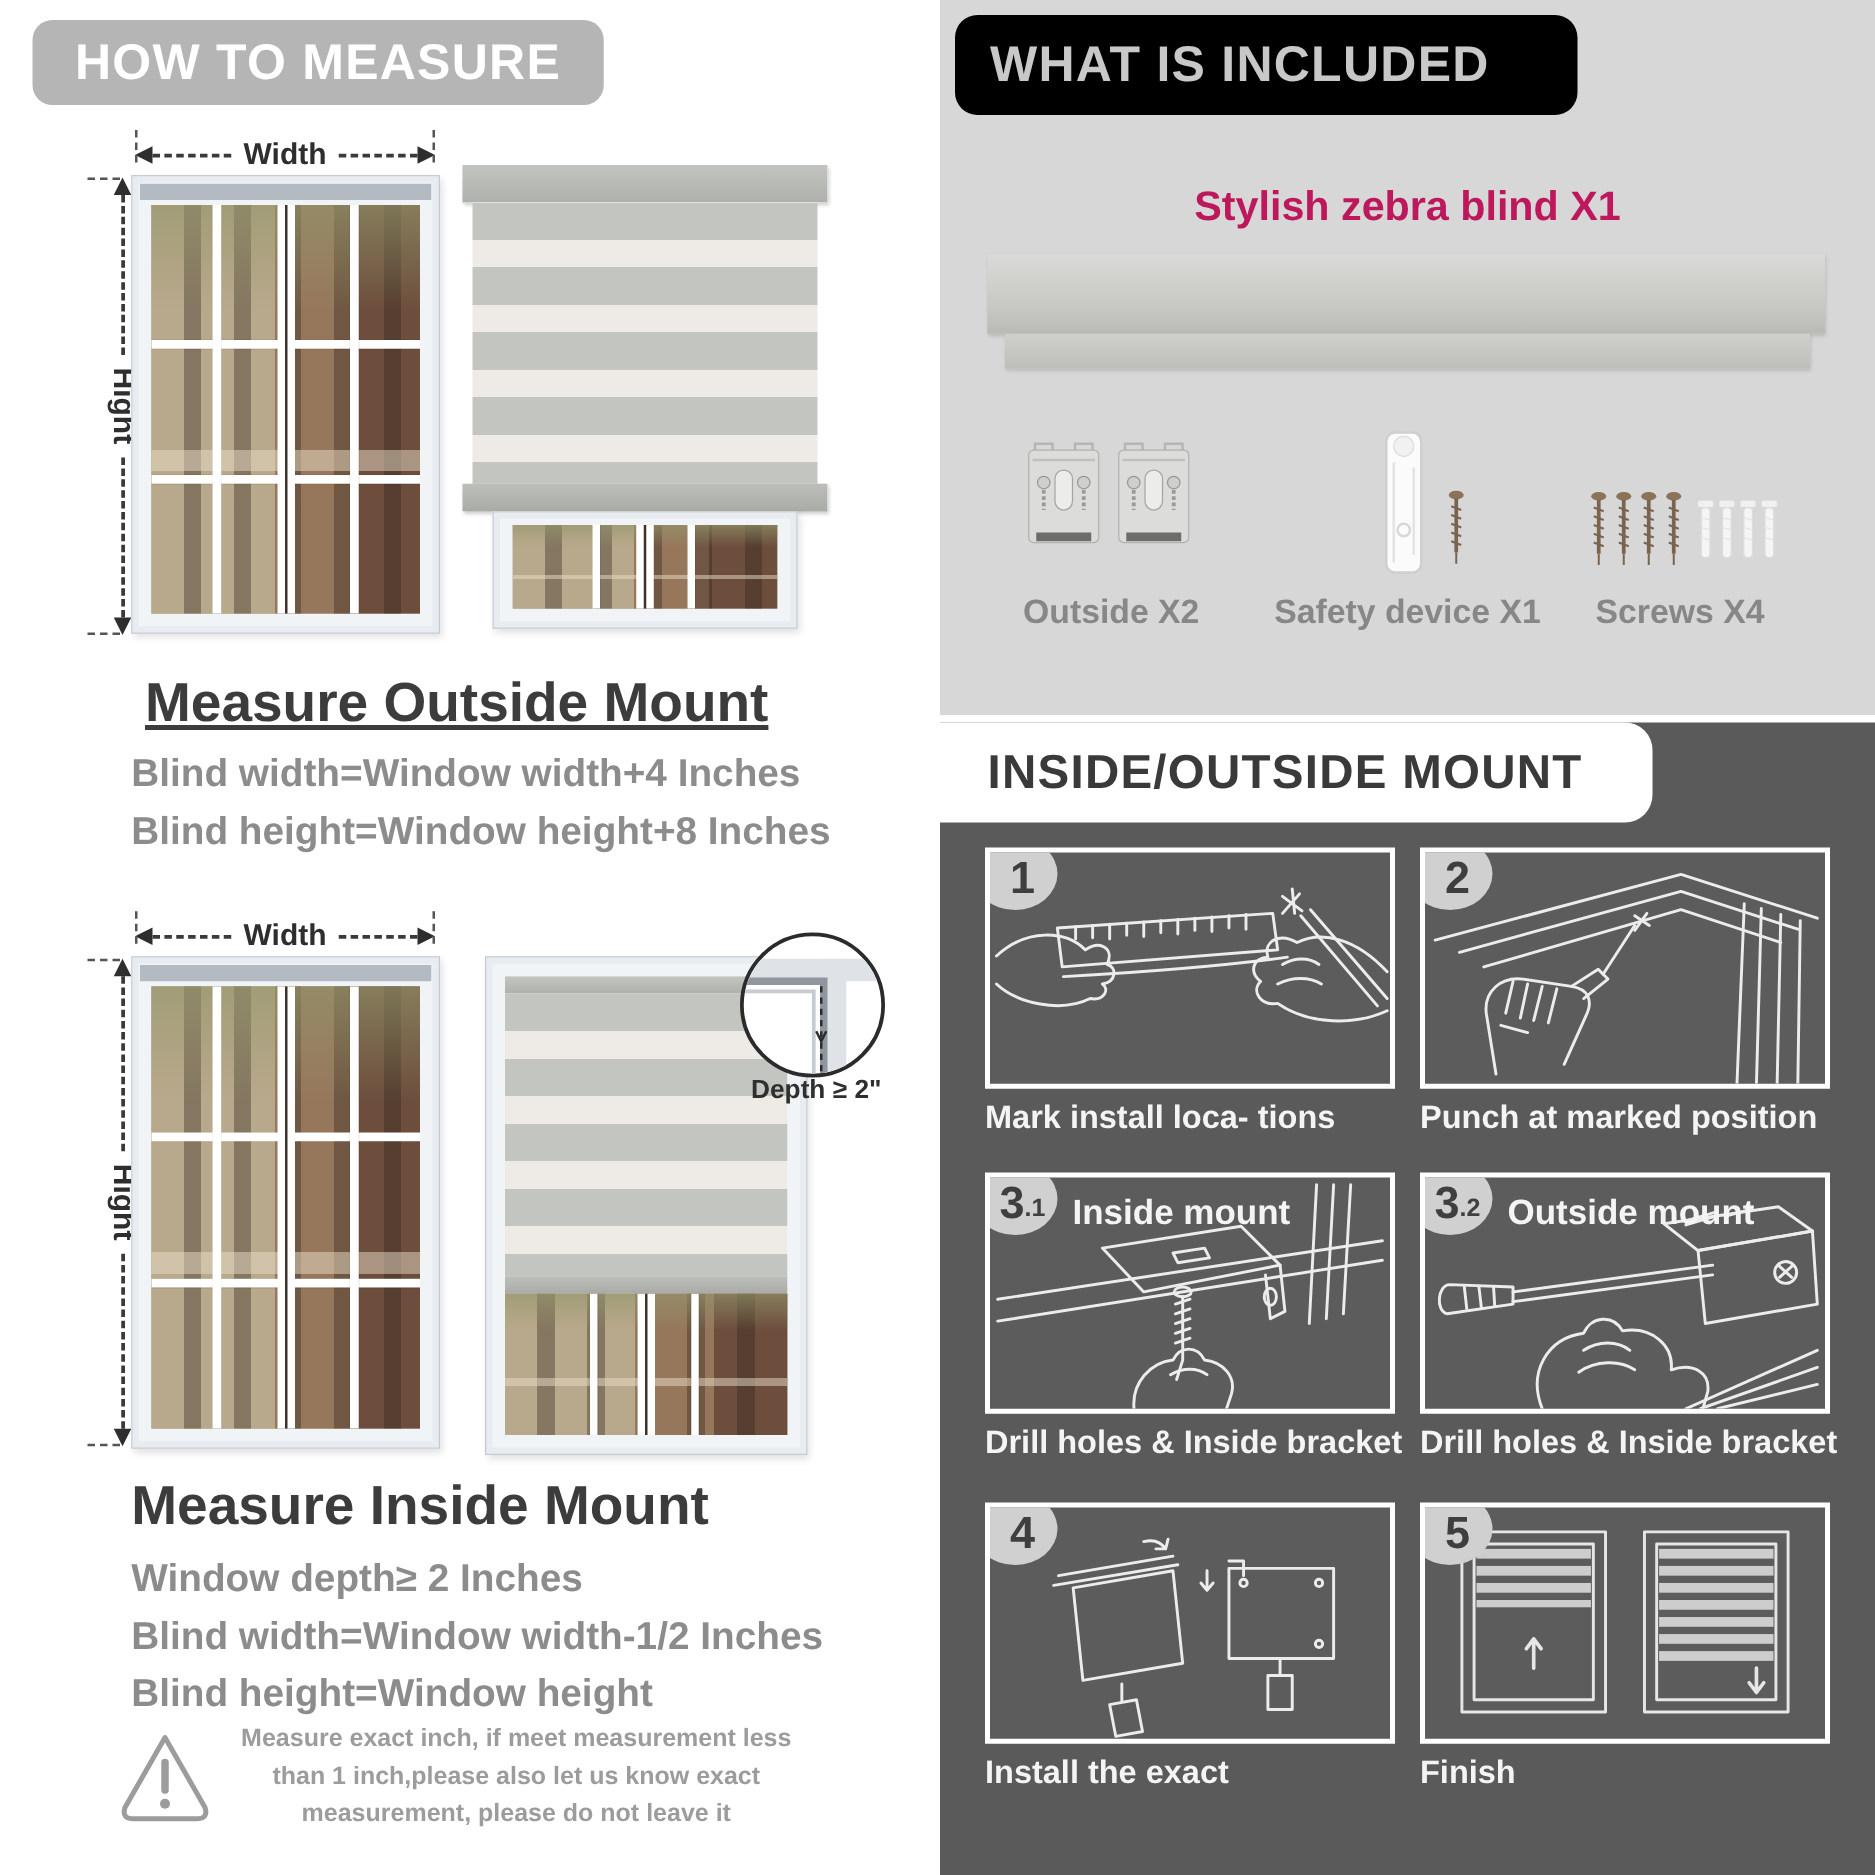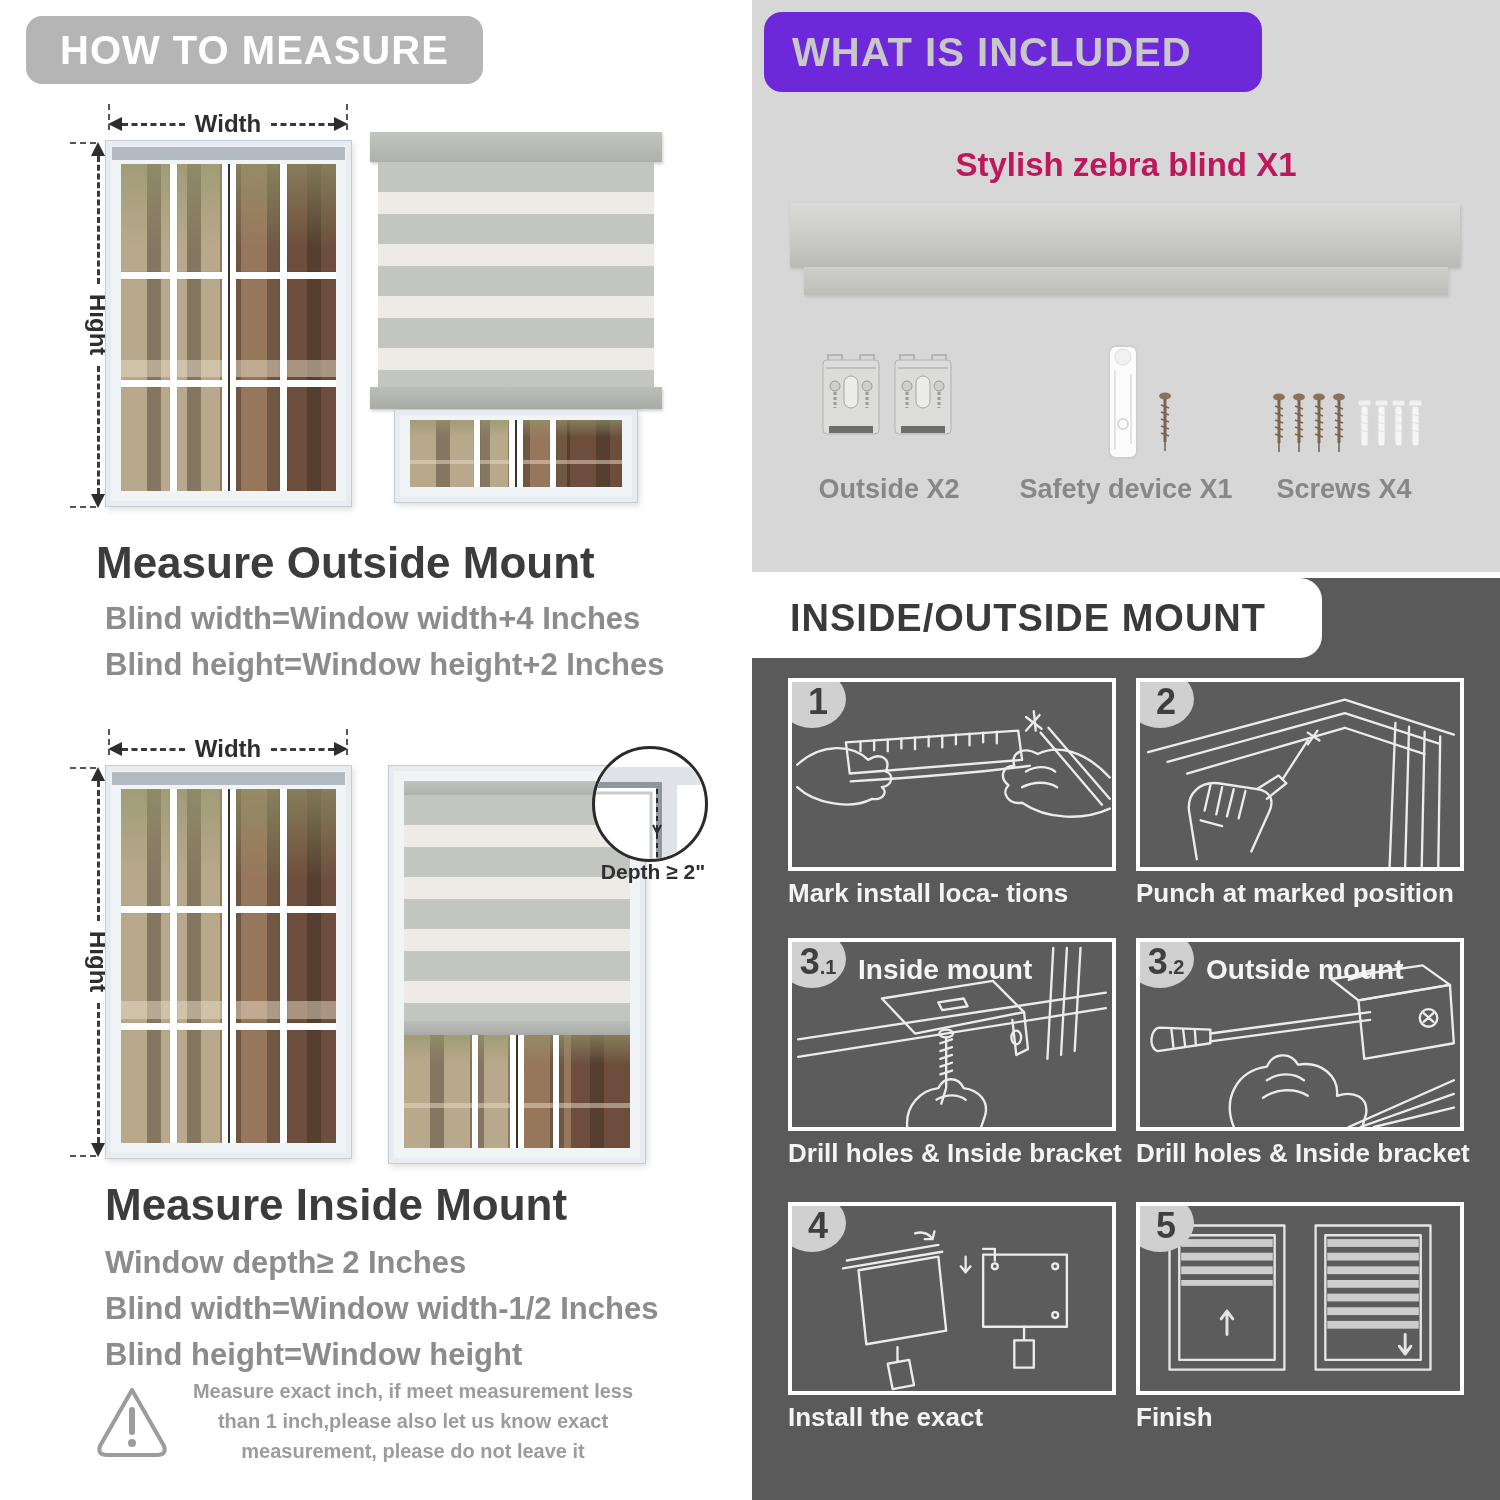--- a/index.html
+++ b/index.html
@@ -3,21 +3,21 @@
 <meta charset="utf-8">
 <style>
   html,body{margin:0;padding:0;background:#fff;}
   .canvas{position:relative;width:1500px;height:1500px;background:#ffffff;
           font-family:"Liberation Sans",sans-serif;overflow:hidden;}
   .abs{position:absolute;}
 
   
   .banner-gray{background:#b5b5b5;color:#ffffff;font-weight:bold;font-size:40px;
                border-radius:16px;display:flex;align-items:center;padding:0 34px;height:68px;letter-spacing:1px;}
-  .banner-white-lt{background:#6d28d9;color:#c8c8c8;font-weight:bold;font-size:40px;
+  .banner-white-lt{background:#000000;color:#c8c8c8;font-weight:bold;font-size:40px;
                border-radius:18px;display:flex;align-items:center;padding:0 70px 0 28px;height:80px;letter-spacing:1px;width:fit-content;}
   .banner-white-dk{background:#ffffff;color:#3a3a3a;font-weight:bold;font-size:38px;
                border-radius:0 22px 22px 0;display:flex;align-items:center;padding:0 56px 0 38px;height:80px;letter-spacing:1px;width:fit-content;}
   .h-big{font-size:44px;font-weight:bold;color:#3c3c3c;}
   .h-sub{font-size:31px;font-weight:bold;color:#8c8c8c;line-height:46px;}
 
   
   .harrow{display:flex;align-items:center;}
   .harrow .dash{flex:1;height:0;border-top:3px dashed #3a3a3a;}
   .harrow .lbl{font-size:24px;font-weight:bold;color:#2e2e2e;margin:0 10px;}
@@ -127,23 +127,23 @@
     <div class="winframe" style="position:relative;left:24px;top:0;width:242px;height:92px;">
       <div class="glass" style="top:10px;">
         <div class="photo"></div>
         <div class="mv" style="left:30%;width:6px;"></div>
         <div class="mv" style="left:66%;width:6px;"></div>
         <div class="mc" style="left:calc(50% - 7px);"></div>
       </div>
     </div>
   </div>
 
-  <div class="abs h-big" style="left:96px;top:538px;">Measure Outside Mount</div>
+  <div class="abs h-big" style="left:116px;top:538px;text-decoration:underline;">Measure Outside Mount</div>
   <div class="abs h-sub" style="left:105px;top:596px;">Blind width=Window width+4 Inches</div>
-  <div class="abs h-sub" style="left:105px;top:642px;">Blind height=Window height+2 Inches</div>
+  <div class="abs h-sub" style="left:105px;top:642px;">Blind height=Window height+8 Inches</div>
 
   <div class="abs" style="left:108px;top:735px;width:240px;">
     <div class="vtick" style="left:0;top:-6px;"></div>
     <div class="vtick" style="right:0;top:-6px;"></div>
     <div class="harrow" style="width:240px;">
       <div class="tri-l"></div>
       <div class="dash"></div>
       <span class="lbl">Width</span>
       <div class="dash"></div>
       <div class="tri-r"></div>

